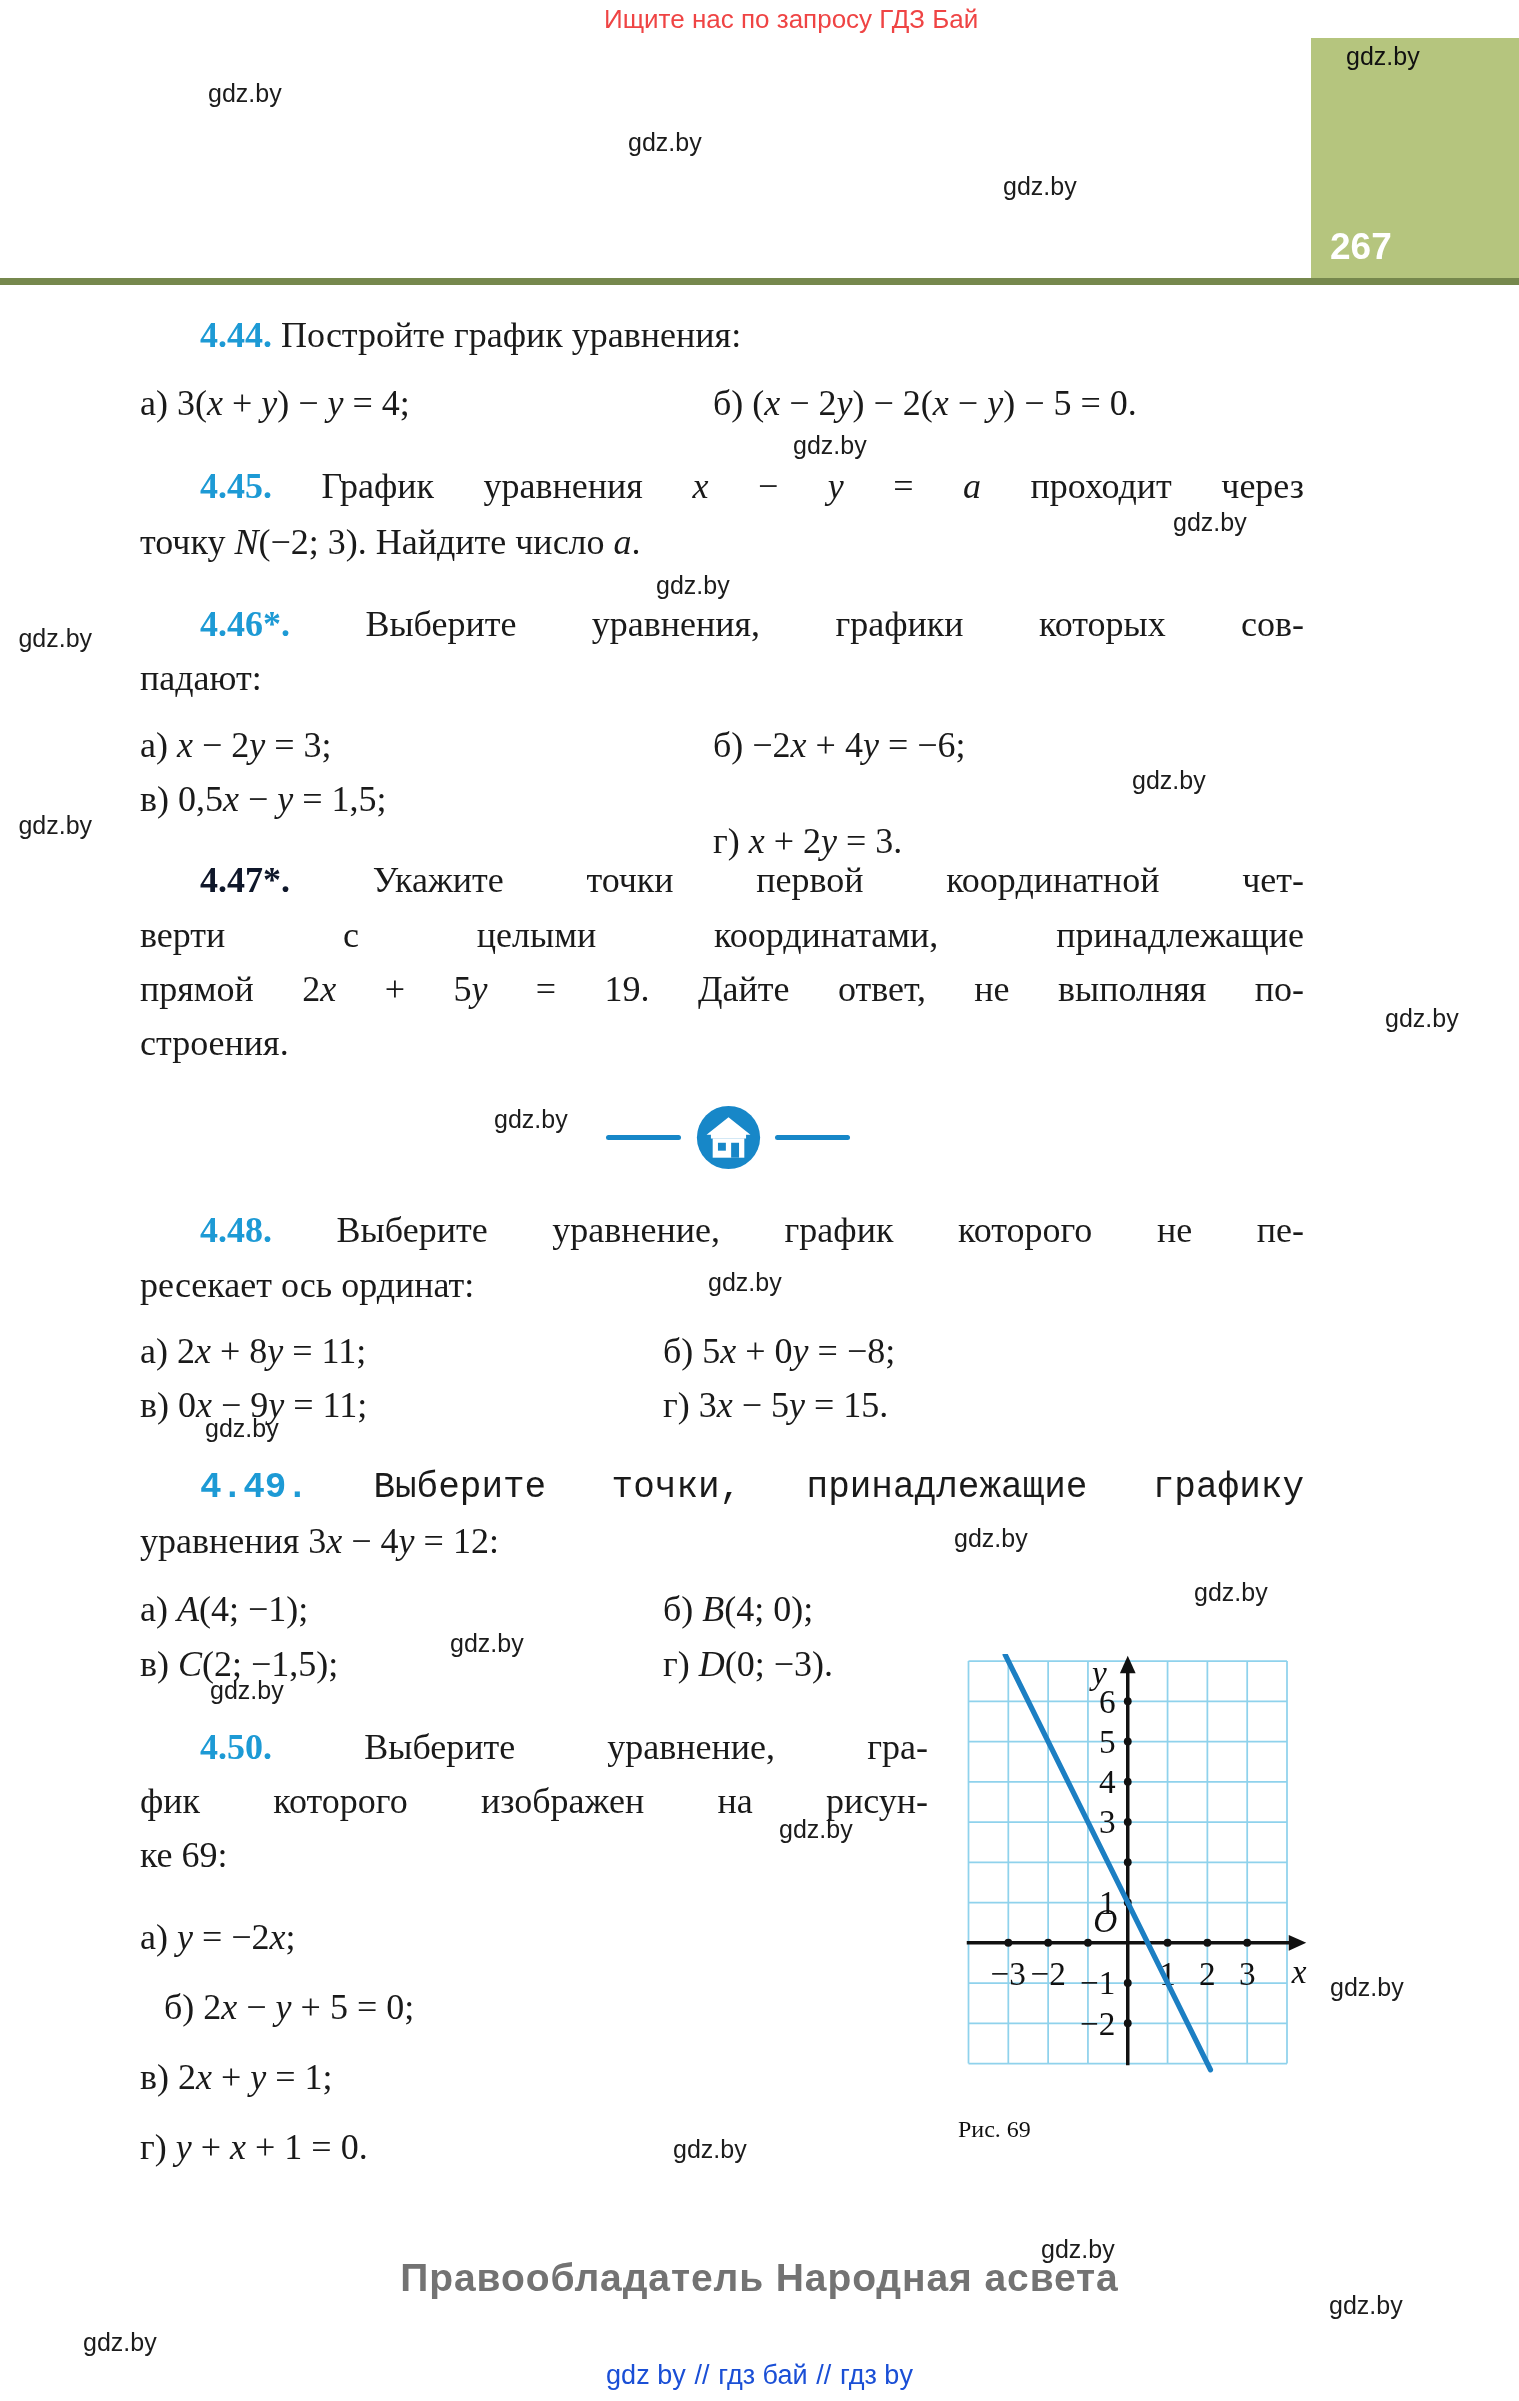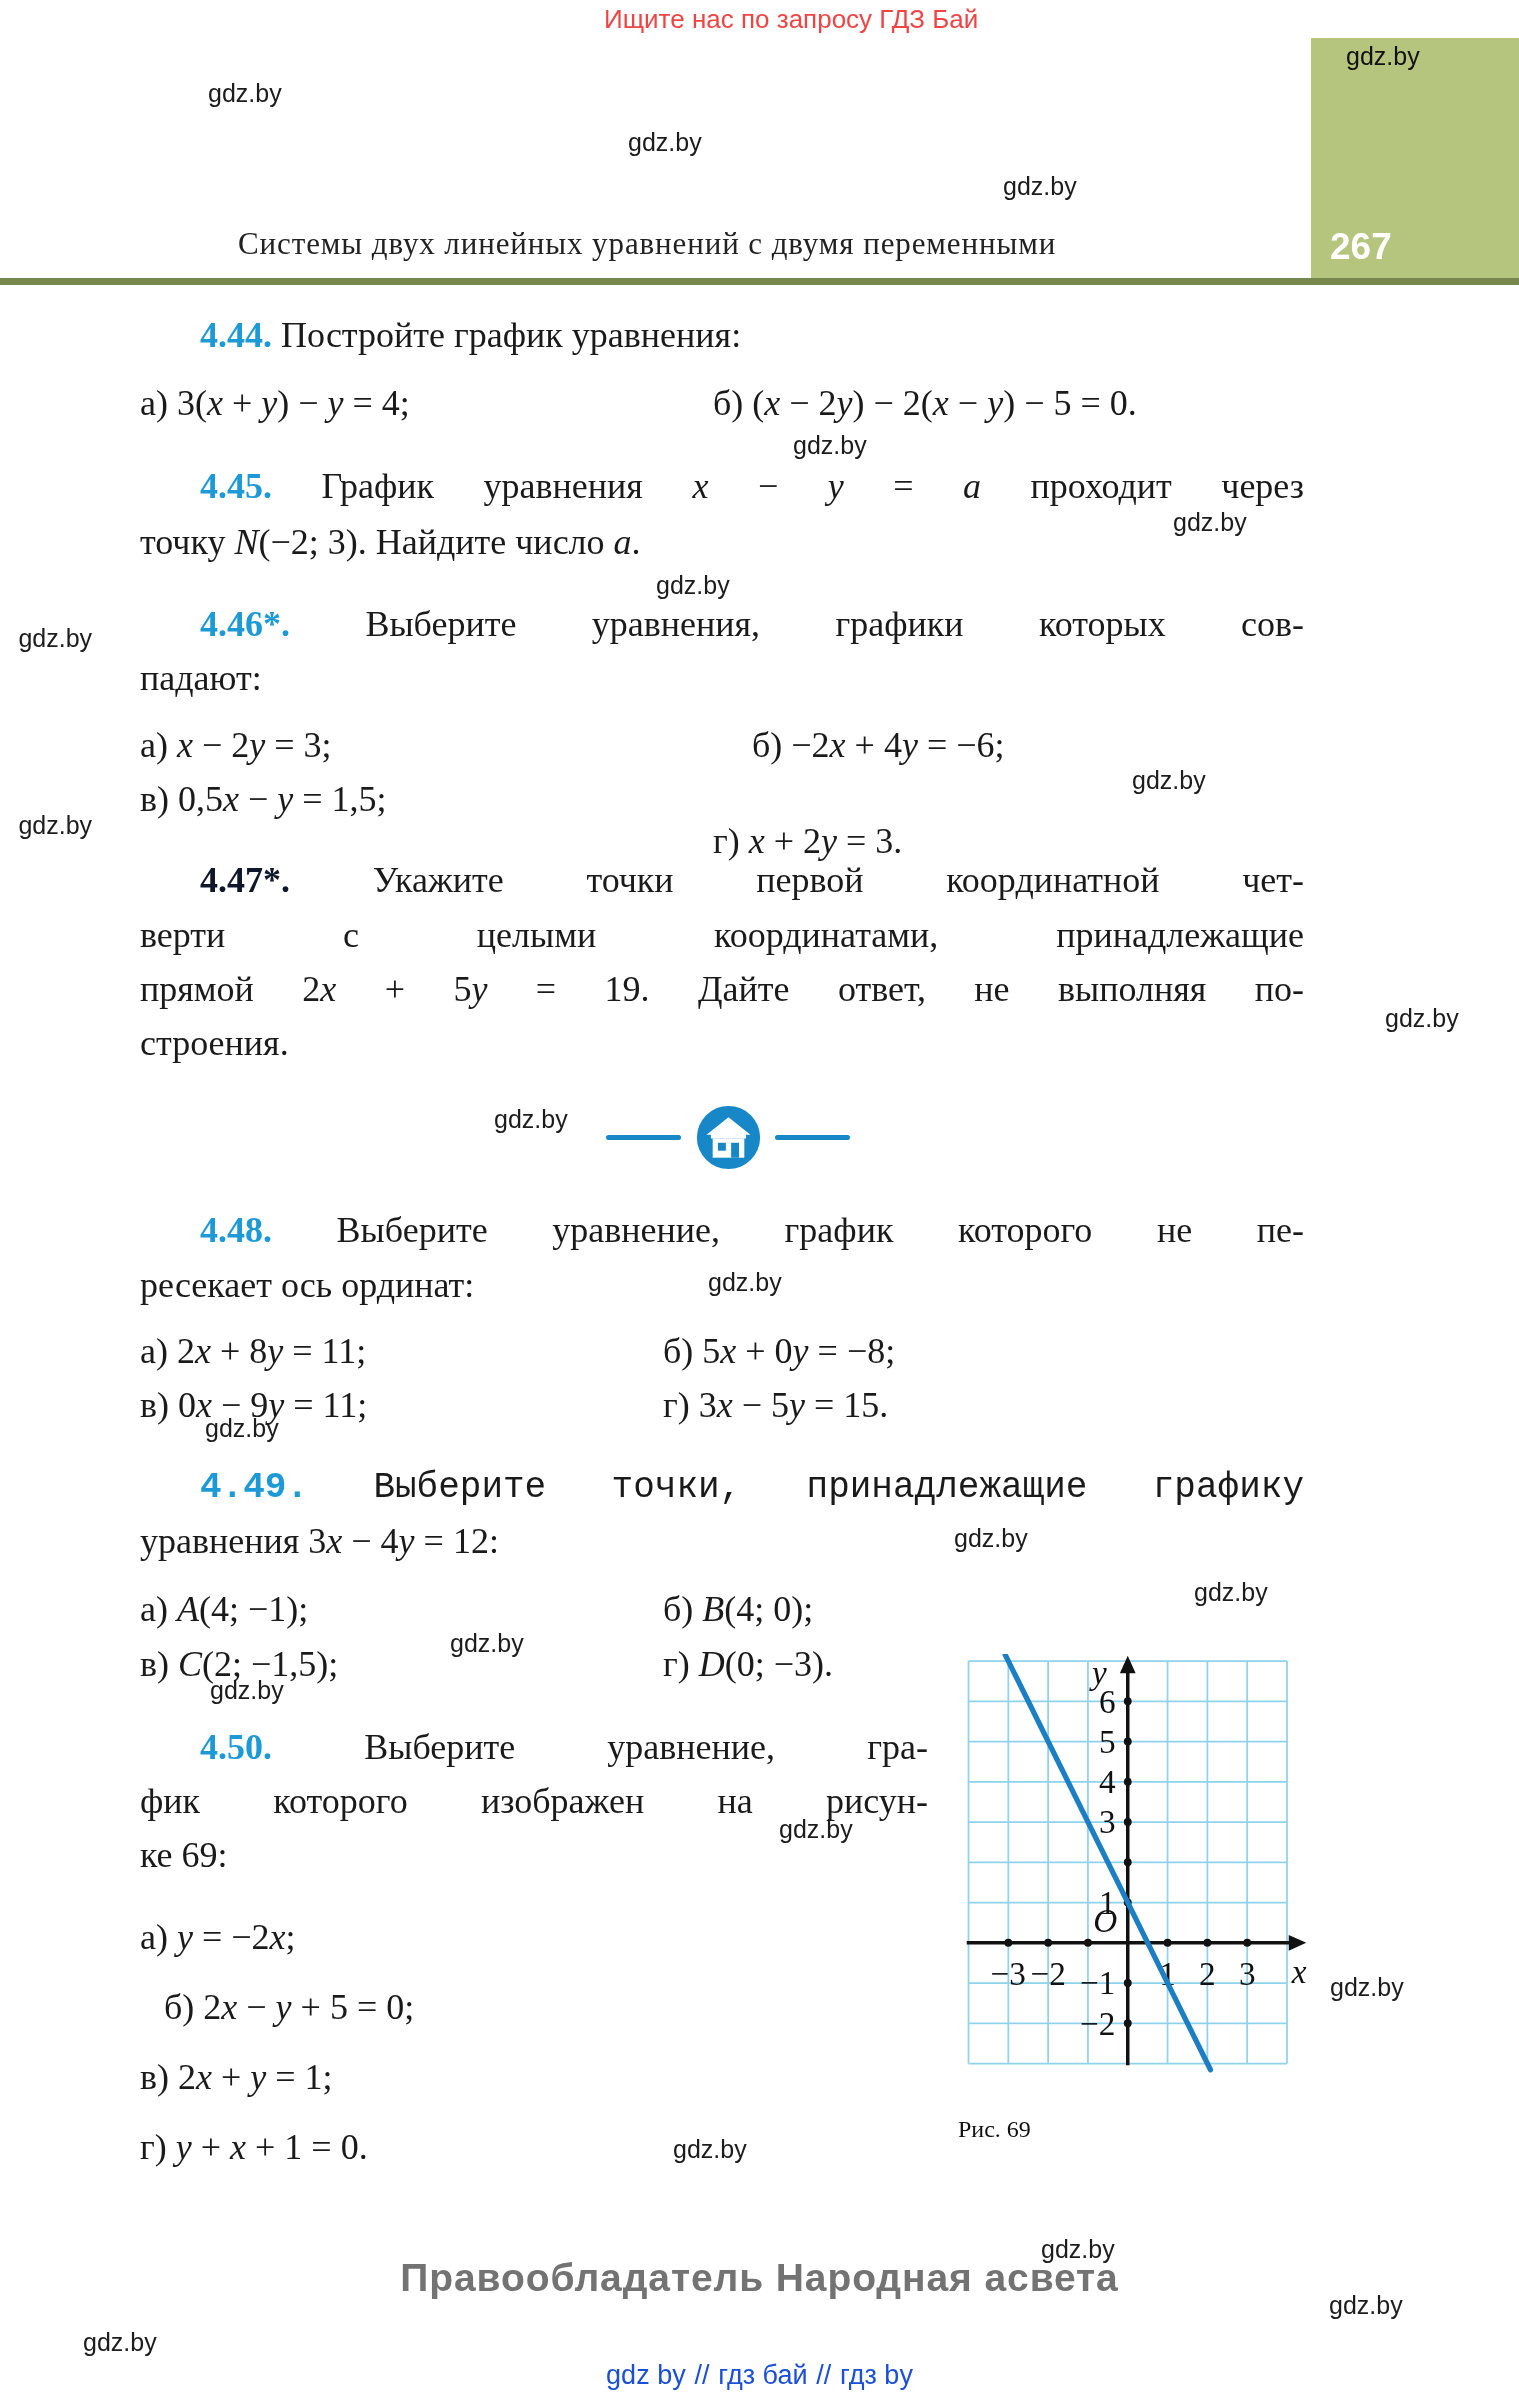--- a/index.html
+++ b/index.html
@@ -52,39 +52,38 @@
       <span class="wm" style="left: 450px; top: 1629px;">gdz.by</span>
       <span class="wm" style="left: 210px; top: 1676px;">gdz.by</span>
       <span class="wm" style="left: 779px; top: 1815px;">gdz.by</span>
       <span class="wm" style="left: 1330px; top: 1973px;">gdz.by</span>
       <span class="wm" style="left: 673px; top: 2135px;">gdz.by</span>
       <span class="wm" style="left: 1041px; top: 2235px;">gdz.by</span>
       <span class="wm" style="left: 1329px; top: 2291px;">gdz.by</span>
       <span class="wm" style="left: 83px; top: 2328px;">gdz.by</span>
     </div>
 
-  <div class="abs hdr-title" style="left:238px;top:226px;">Системы двух линейных уравнений с двумя переменными</div>
 
   <div class="band" style="background: rgb(181, 197, 126);">
     <span class="band-logo">gdz.by</span>
     <span class="band-num">267</span>
   </div>
 
   <div class="rule" style="background: rgb(118, 136, 77);"></div>
 
   <div id="content">
       <div class="bodyline" style="left: 200px; top: 315px;"><span class="pnum" style="color: rgb(29, 154, 213);">4.44.</span> <span>Постройте график уравнения:</span></div>
       <div class="bodyline" style="left: 140px; top: 383px;"><span>а) 3(<i>x</i> + <i>y</i>) − <i>y</i> = 4;</span></div>
       <div class="bodyline" style="left: 713px; top: 383px;"><span>б) (<i>x</i> − 2<i>y</i>) − 2(<i>x</i> − <i>y</i>) − 5 = 0.</span></div>
       <div class="bodyline justify" style="left: 200px; top: 466px; width: 1104px;"><span class="pnum" style="color: rgb(29, 154, 213);">4.45.</span> <span>График уравнения  <i>x</i> − <i>y</i> = <i>a</i>  проходит через</span></div>
       <div class="bodyline" style="left: 140px; top: 522px;"><span>точку <i>N</i>(−2; 3). Найдите число <i>a</i>.</span></div>
       <div class="bodyline justify" style="left: 200px; top: 604px; width: 1104px;"><span class="pnum" style="color: rgb(29, 154, 213);">4.46*.</span> <span>Выберите уравнения, графики которых сов-</span></div>
       <div class="bodyline" style="left: 140px; top: 658px;"><span>падают:</span></div>
       <div class="bodyline" style="left: 140px; top: 725px;"><span>а) <i>x</i> − 2<i>y</i> = 3;</span></div>
-      <div class="bodyline" style="left: 713px; top: 725px; margin-left: 39px;"><span>б) −2<i>x</i> + 4<i>y</i> = −6;</span></div>
+      <div class="bodyline" style="left: 713px; top: 725px;"><span>б) −2<i>x</i> + 4<i>y</i> = −6;</span></div>
       <div class="bodyline" style="left: 140px; top: 779px;"><span>в) 0,5<i>x</i> − <i>y</i> = 1,5;</span></div>
       <div class="bodyline" style="left: 713px; top: 821px;"><span>г) <i>x</i> + 2<i>y</i> = 3.</span></div>
       <div class="bodyline justify" style="left: 200px; top: 860px; width: 1104px;"><span class="pnum" style="color: #0f172a;">4.47*.</span> <span>Укажите точки первой координатной чет-</span></div>
       <div class="bodyline justify" style="left: 140px; top: 915px; width: 1164px;"><span>верти с целыми координатами, принадлежащие</span></div>
       <div class="bodyline justify" style="left: 140px; top: 969px; width: 1164px;"><span>прямой 2<i>x</i> + 5<i>y</i> = 19. Дайте ответ, не выполняя по-</span></div>
       <div class="bodyline" style="left: 140px; top: 1023px;"><span>строения.</span></div>
       <div class="bodyline justify" style="left: 200px; top: 1210px; width: 1104px;"><span class="pnum" style="color: rgb(29, 154, 213);">4.48.</span> <span>Выберите уравнение, график которого не пе-</span></div>
       <div class="bodyline" style="left: 140px; top: 1265px;"><span>ресекает ось ординат:</span></div>
       <div class="bodyline" style="left: 140px; top: 1331px;"><span>а) 2<i>x</i> + 8<i>y</i> = 11;</span></div>
       <div class="bodyline" style="left: 663px; top: 1331px;"><span>б) 5<i>x</i> + 0<i>y</i> = −8;</span></div>

